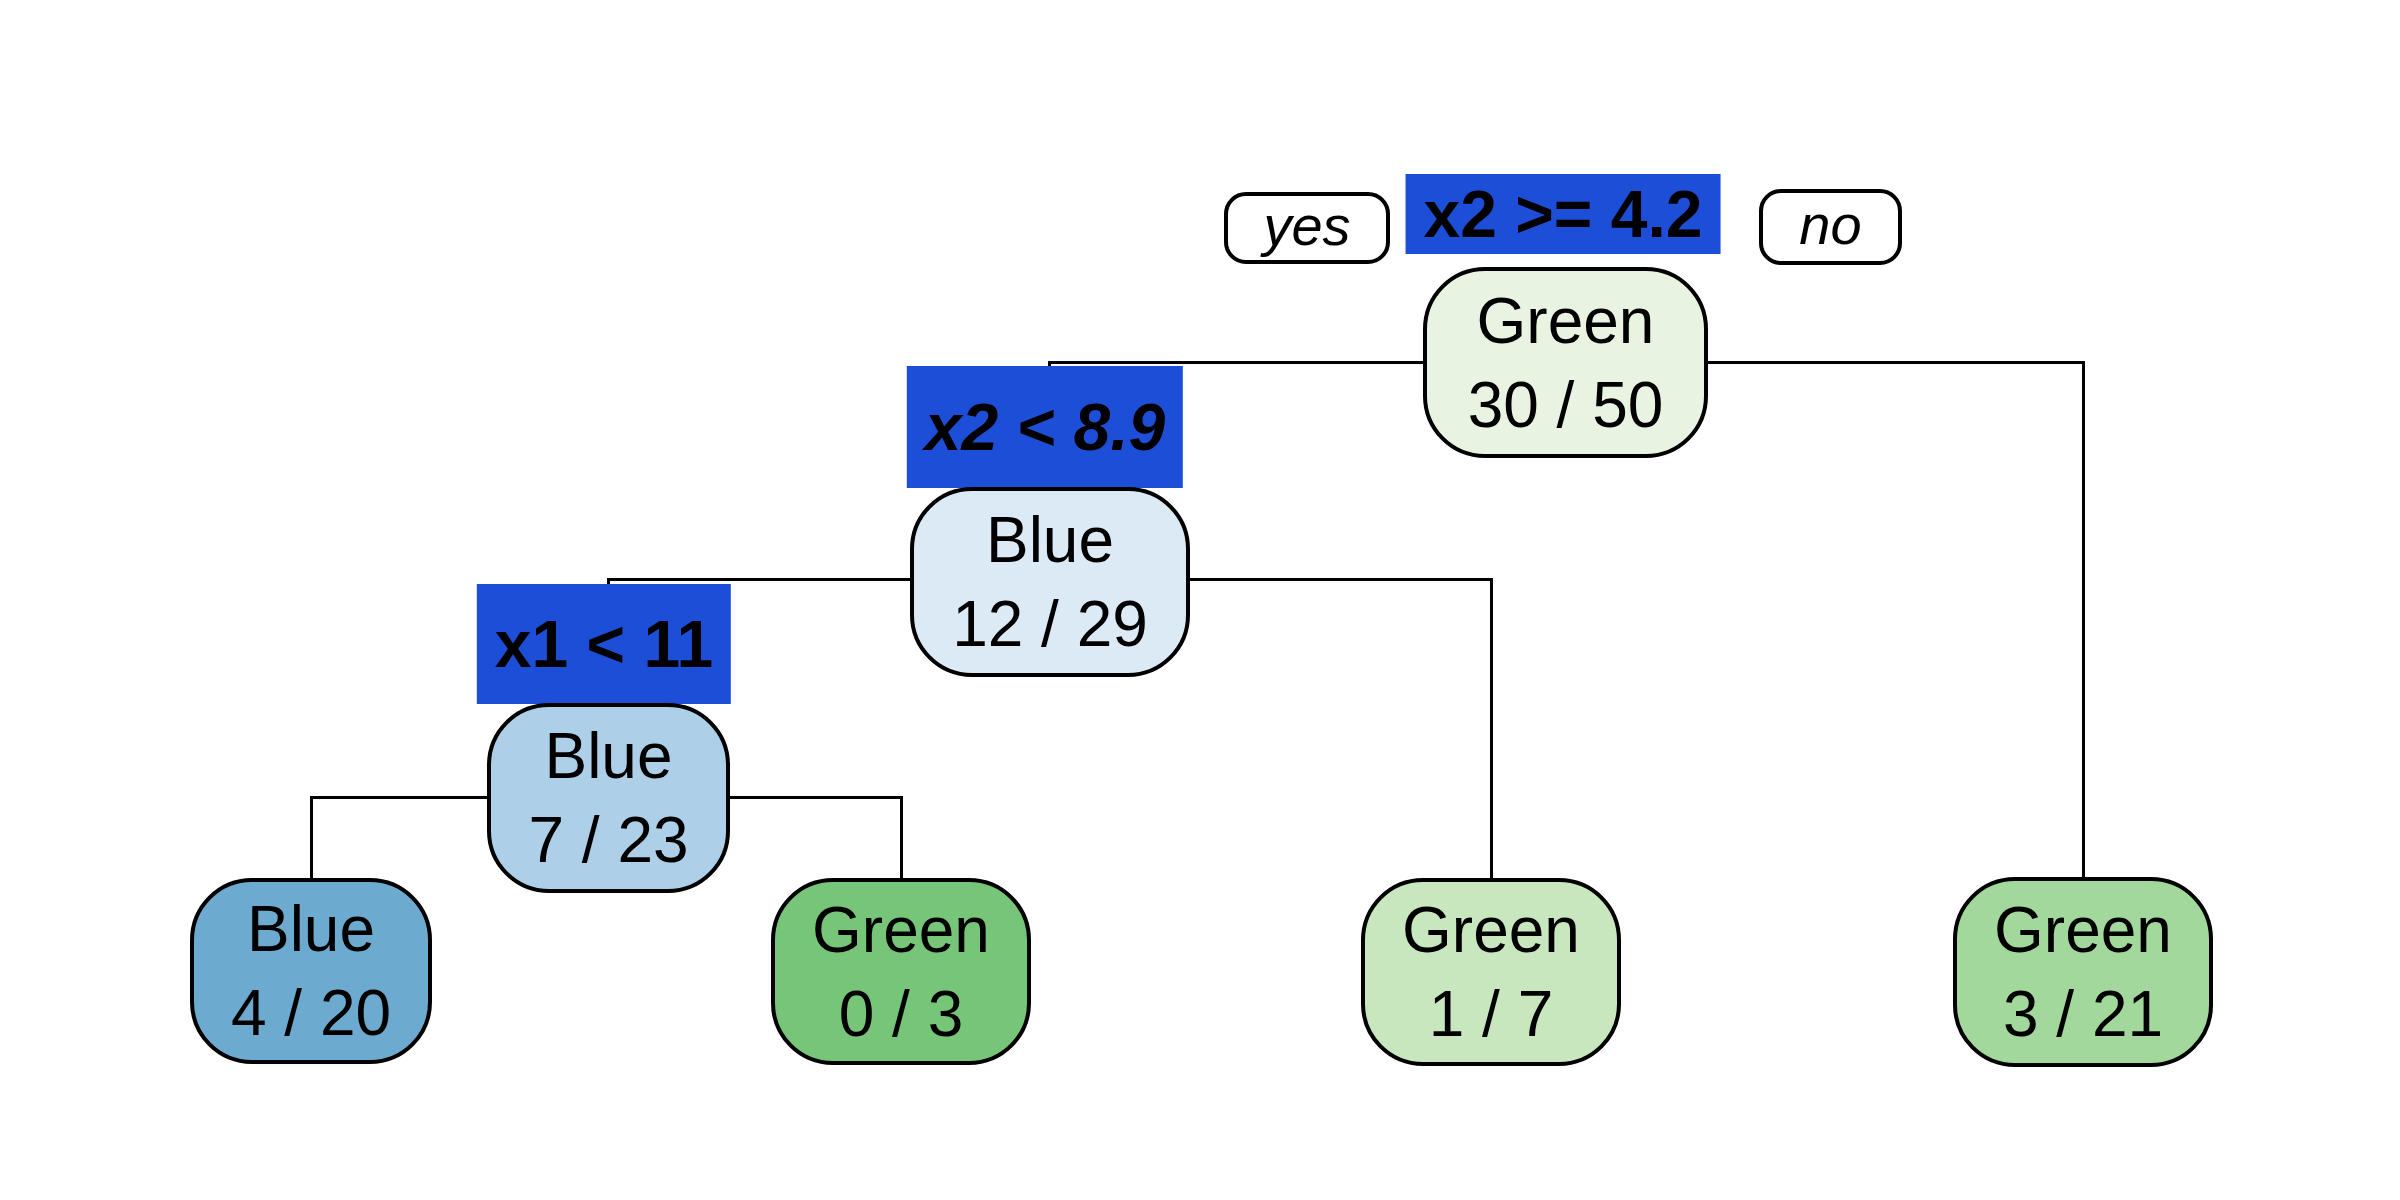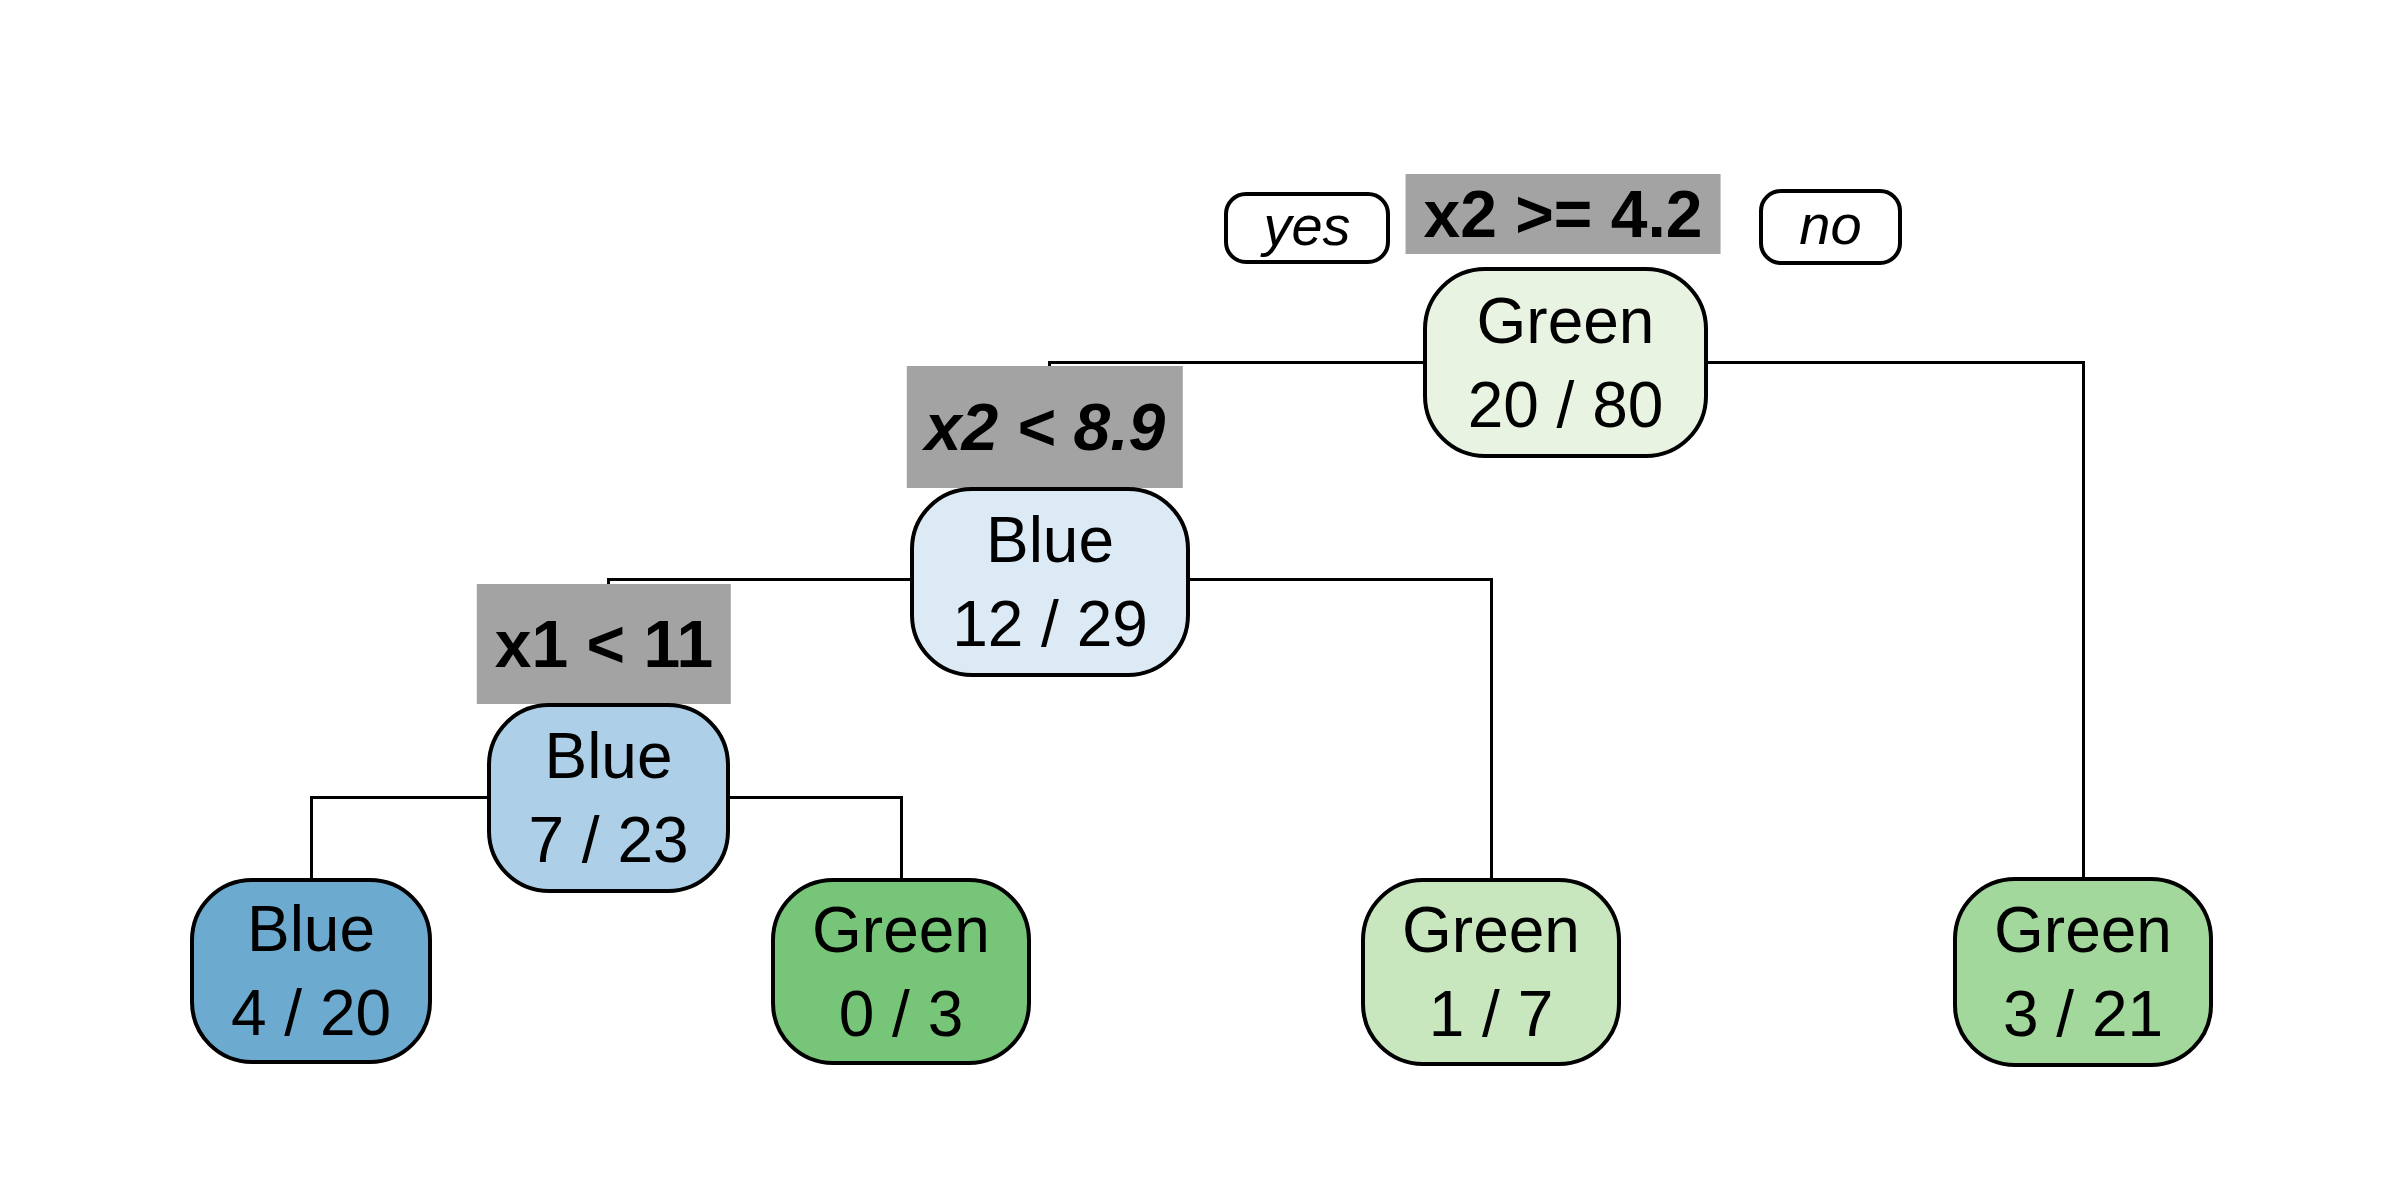--- a/index.html
+++ b/index.html
@@ -12,21 +12,21 @@
     font-family: "Liberation Sans", sans-serif;
     color: #000000;
   }
   .edge {
     position: absolute;
     background: #000000;
     z-index: 1;
   }
   .split-label {
     position: absolute;
-    background: #a3a3a3;
+    background: #1d4ed8;
     font-weight: bold;
     font-size: 66px;
     white-space: nowrap;
     display: flex;
     align-items: center;
     justify-content: center;
     transform: translateX(-50%);
     padding: 0 18px;
     z-index: 2;
   }
@@ -80,21 +80,21 @@
 
   <div class="split-label" style="left:1563px; top:174px; height:80px;">x2 &gt;= 4.2</div>
   <div class="split-label" style="left:1045px; top:366px; height:122px;font-style:italic;">x2 &lt; 8.9</div>
   <div class="split-label" style="left:604px; top:584px; height:120px;">x1 &lt; 11</div>
 
   <div class="branch-badge" style="left:1212px; top:192px; width:166px; height:72px;">yes</div>
   <div class="branch-badge" style="left:1747px; top:189px; width:143px; height:76px;">no</div>
 
   <div class="tree-node" style="left: 1423px; top: 267px; width: 285px; height: 191px; background: rgb(232, 244, 225);">
     <span>Green</span>
-    <span>20 / 80</span>
+    <span>30 / 50</span>
   </div>
 
   <div class="tree-node" style="left: 910px; top: 487px; width: 280px; height: 190px; background: rgb(219, 234, 245);">
     <span>Blue</span>
     <span>12 / 29</span>
   </div>
 
   <div class="tree-node" style="left: 487px; top: 703px; width: 243px; height: 190px; background: rgb(173, 207, 231);">
     <span>Blue</span>
     <span>7 / 23</span>

